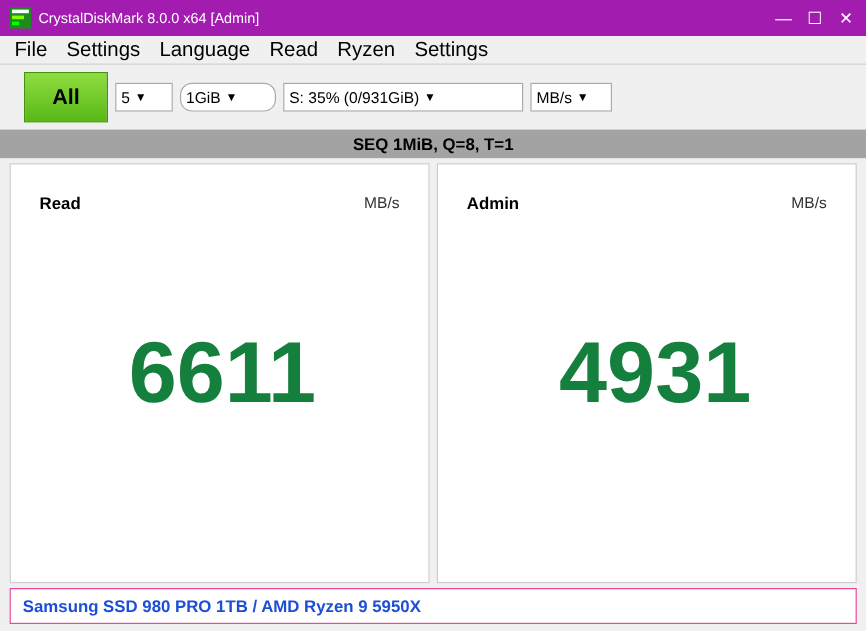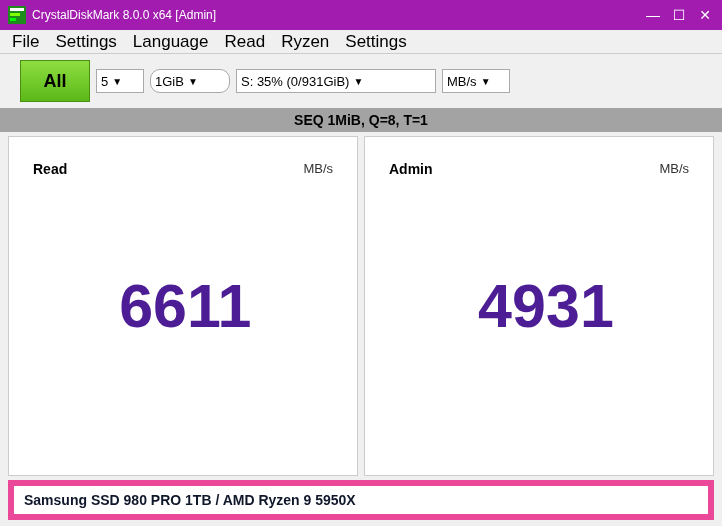--- a/index.html
+++ b/index.html
@@ -134,39 +134,39 @@
     .metric-label {
       font-size: 14px;
       font-weight: bold;
       color: #000;
     }
     .metric-value {
       flex: 1;
       display: flex;
       align-items: center;
       justify-content: center;
-      font-size: 61px;
-      font-weight: bold;
-      color: #4c1d95;
+      font-size: 72px;
+      font-weight: bold;
+      color: #15803d;
       font-family: Arial, sans-serif;
     }
     .metric-unit {
       text-align: right;
       font-size: 13px;
       color: #333;
     }
     
     .status-bar {
       background: #fff;
-      border: 6px solid #ec4899;
+      border: 1px solid #ec4899;
       margin: 0 8px 6px 8px;
       padding: 6px 10px;
       font-size: 14px;
       font-weight: bold;
-      color: #0f172a;
+      color: #1d4ed8;
       flex-shrink: 0;
     }
   </style>
 </head>
 <body>
 
 <div class="window">
 
   <div class="title-bar">
     <div class="title-bar-icon">

